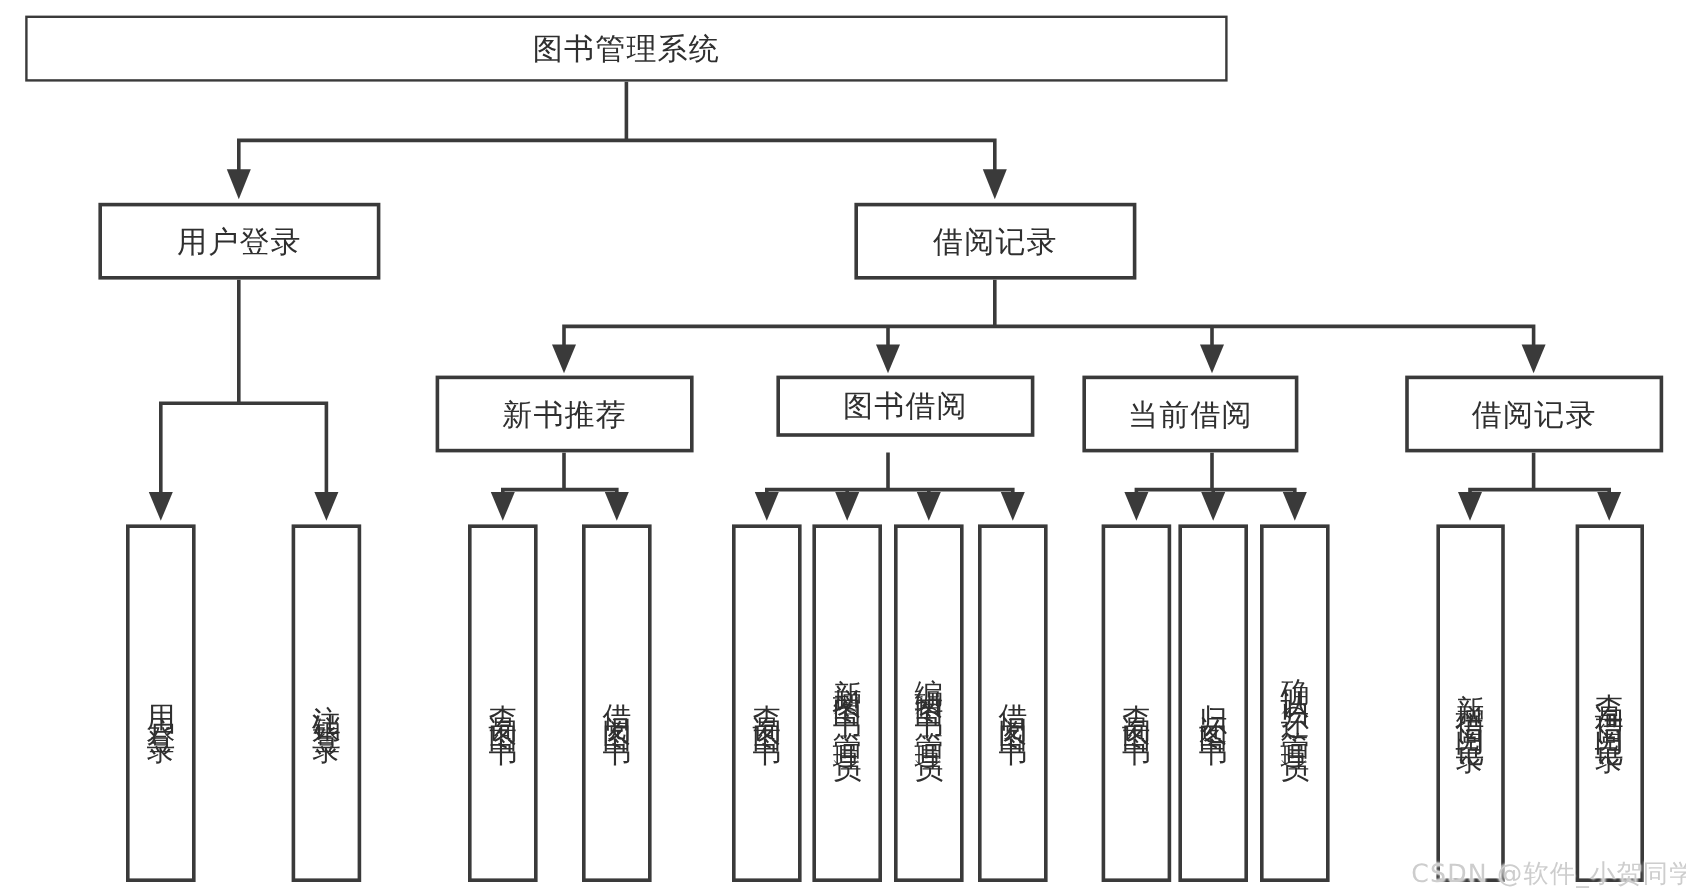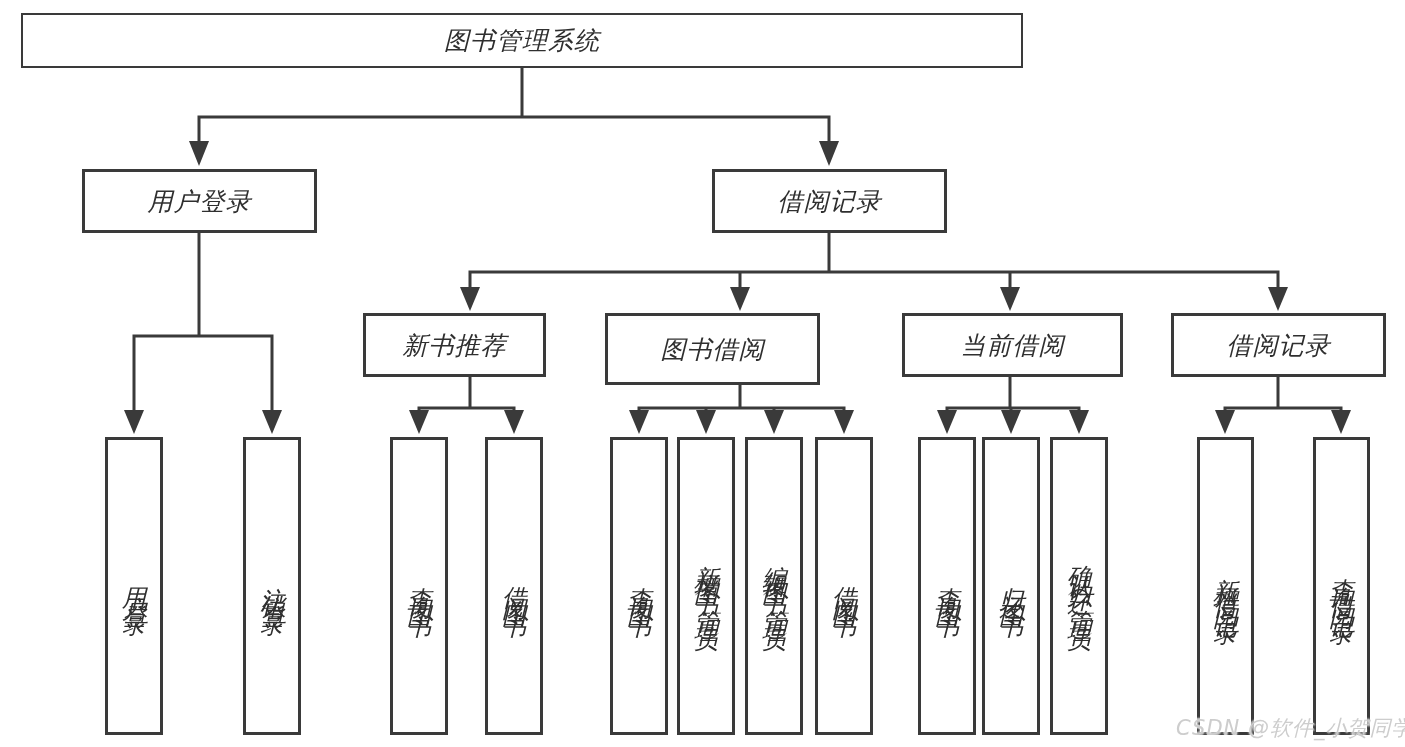--- a/index.html
+++ b/index.html
@@ -2,21 +2,20 @@
 <html><head>
 <meta charset="utf-8">
 <style>
   html,body{margin:0;padding:0;background:#ffffff;}
   #stage{
     position:relative;
     width:1405px;height:747px;
     background:#ffffff;
     font-family:"DejaVu Sans", sans-serif;
     overflow:hidden;
-    font-style:italic;
   }
   #connectors{position:absolute;left:0;top:0;width:1405px;height:747px;}
   .node{
     position:absolute;
     box-sizing:border-box;
     border:3px solid #3a3a3a;
     background:#ffffff;
     color:#2f2f2f;
     display:flex;align-items:center;justify-content:center;
     font-size:25px;
@@ -92,23 +91,23 @@
       <polygon points="1215,410 1235,410 1225,434"></polygon>
       <polygon points="1331,410 1351,410 1341,434"></polygon>
     </g>
   </svg>
 
   <div class="node root hnode" style="left:21px;top:13px;width:1002px;height:55px;">图书管理系统</div>
 
   <div class="node hnode" style="left:82px;top:169px;width:235px;height:64px;">用户登录</div>
   <div class="node hnode" style="left:712px;top:169px;width:235px;height:64px;">借阅记录</div>
 
-  <div class="node hnode" style="left:363px;top:313px;width:183px;height:64px;">新书推荐</div>
-  <div class="node hnode" style="left:605px;top:313px;width:215px;height:72px;">图书借阅</div>
-  <div class="node hnode" style="left:902px;top:313px;width:221px;height:64px;">当前借阅</div>
+  <div class="node hnode" style="left:363px;top:313px;width:215px;height:64px;">新书推荐</div>
+  <div class="node hnode" style="left:647px;top:313px;width:215px;height:51px;">图书借阅</div>
+  <div class="node hnode" style="left:902px;top:313px;width:180px;height:64px;">当前借阅</div>
   <div class="node hnode" style="left:1171px;top:313px;width:215px;height:64px;">借阅记录</div>
 
   <div class="node vnode" style="left:105px;top:437px;width:58px;height:298px;">用户登录</div>
   <div class="node vnode" style="left:243px;top:437px;width:58px;height:298px;">注销登录</div>
 
   <div class="node vnode" style="left:390px;top:437px;width:58px;height:298px;">查询图书</div>
   <div class="node vnode" style="left:485px;top:437px;width:58px;height:298px;">借阅图书</div>
 
   <div class="node vnode" style="left:610px;top:437px;width:58px;height:298px;">查询图书</div>
   <div class="node vnode" style="left:677px;top:437px;width:58px;height:298px;">新增图书（管理员）</div>

